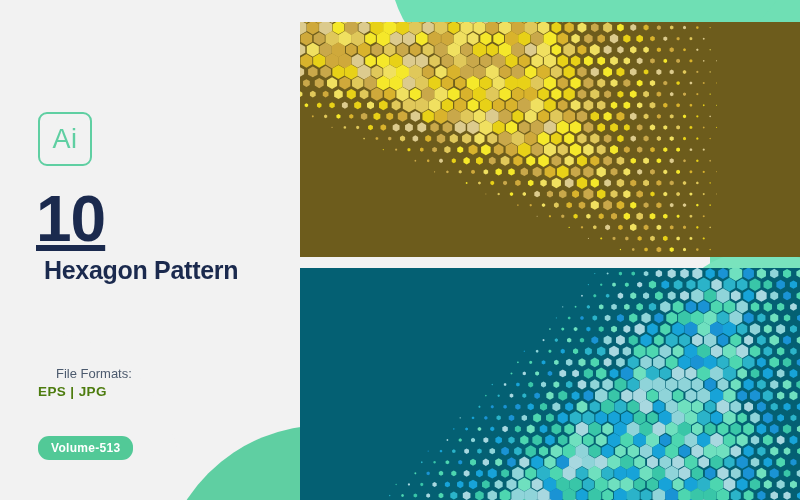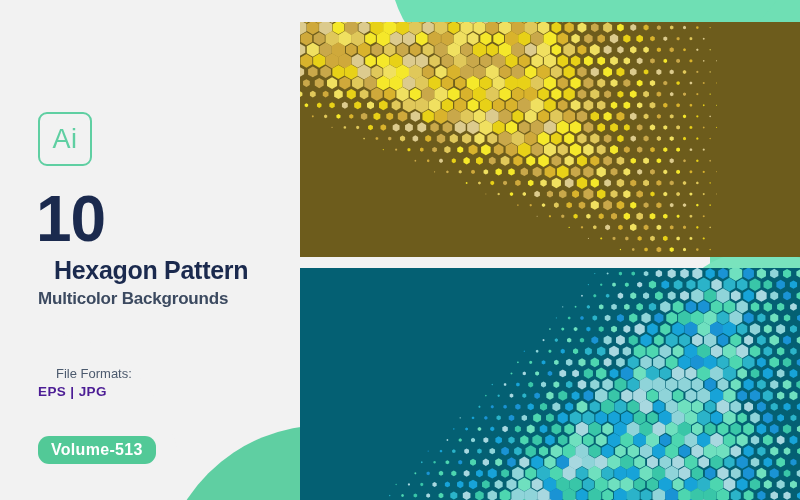--- a/index.html
+++ b/index.html
@@ -41,44 +41,44 @@
     width:50px;height:50px;
     border:2px solid #5fcfa2;border-radius:9px;
     display:flex;align-items:center;justify-content:center;
     color:#5fcfa2;font-size:27px;font-weight:400;letter-spacing:.5px;
     font-family:"Liberation Sans",sans-serif;
   }
 
   .big-number{
     position:absolute;left:0px;top:163px;
     font-size:64px;font-weight:bold;color:#1b2a4e;
-    letter-spacing:-1px;line-height:1;
+    letter-spacing:-1px;line-height:1;text-decoration:underline;
   }
   .headline{
-    position:absolute;left:18px;top:234px;
+    position:absolute;left:8px;top:234px;
     font-size:25px;font-weight:bold;color:#1b2a4e;
     letter-spacing:-.3px;line-height:1;
   }
   .subline{
     position:absolute;left:2px;top:265px;
     font-size:17px;font-weight:bold;color:#3c4a60;
     line-height:1.22;letter-spacing:-.2px;
   }
   .formats-label{
     position:absolute;left:20px;top:342px;
     font-size:13px;color:#4c5a6e;
   }
   .formats-value{
     position:absolute;left:2px;top:360px;
-    font-size:13.5px;font-weight:bold;color:#4c1d95;letter-spacing:.4px;
+    font-size:13.5px;font-weight:bold;color:#4d7c0f;letter-spacing:.4px;
   }
   .volume{
     position:absolute;left:2px;top:412px;
     background:#52c997;color:#ffffff;
-    font-size:16px;font-weight:bold;letter-spacing:.3px;
+    font-size:12px;font-weight:bold;letter-spacing:.3px;
     padding:5px 13px;border-radius:11px;text-align:right;
   }
 
   
   .panel{position:absolute;overflow:hidden;z-index:4;}
   .panel-top{left:300px;top:22px;width:500px;height:235px;background:#6d5c1c;}
   .panel-bottom{left:300px;top:268px;width:500px;height:232px;background:#046073;}
   .panel svg{display:block;}
 </style>
 </head>
@@ -92,21 +92,20 @@
   <div class="blob blob-bottom"></div>
   <div class="blob blob-bottom2"></div>
 
   <div class="left">
     <div class="ai-badge">
       <span>Ai</span>
     </div>
     <div class="big-number">10</div>
     <div class="headline">Hexagon Pattern</div>
     <div class="subline">
-      <div>Multicolor Backgrounds</div>
     </div>
     <div class="formats-label">File Formats:</div>
     <div class="formats-value">EPS  |  JPG</div>
     <div class="volume">Volume-513</div>
   </div>
 
   <div class="panel panel-top">
     <svg width="500" height="235" viewBox="0 0 500 235">
       <g id="hexY">
           <path d="M0.13,-9.32L0.13,-1.78L-6.41,2.00L-12.95,-1.78L-12.95,-9.32L-6.41,-13.10Z" fill="#c9a84a"></path>

